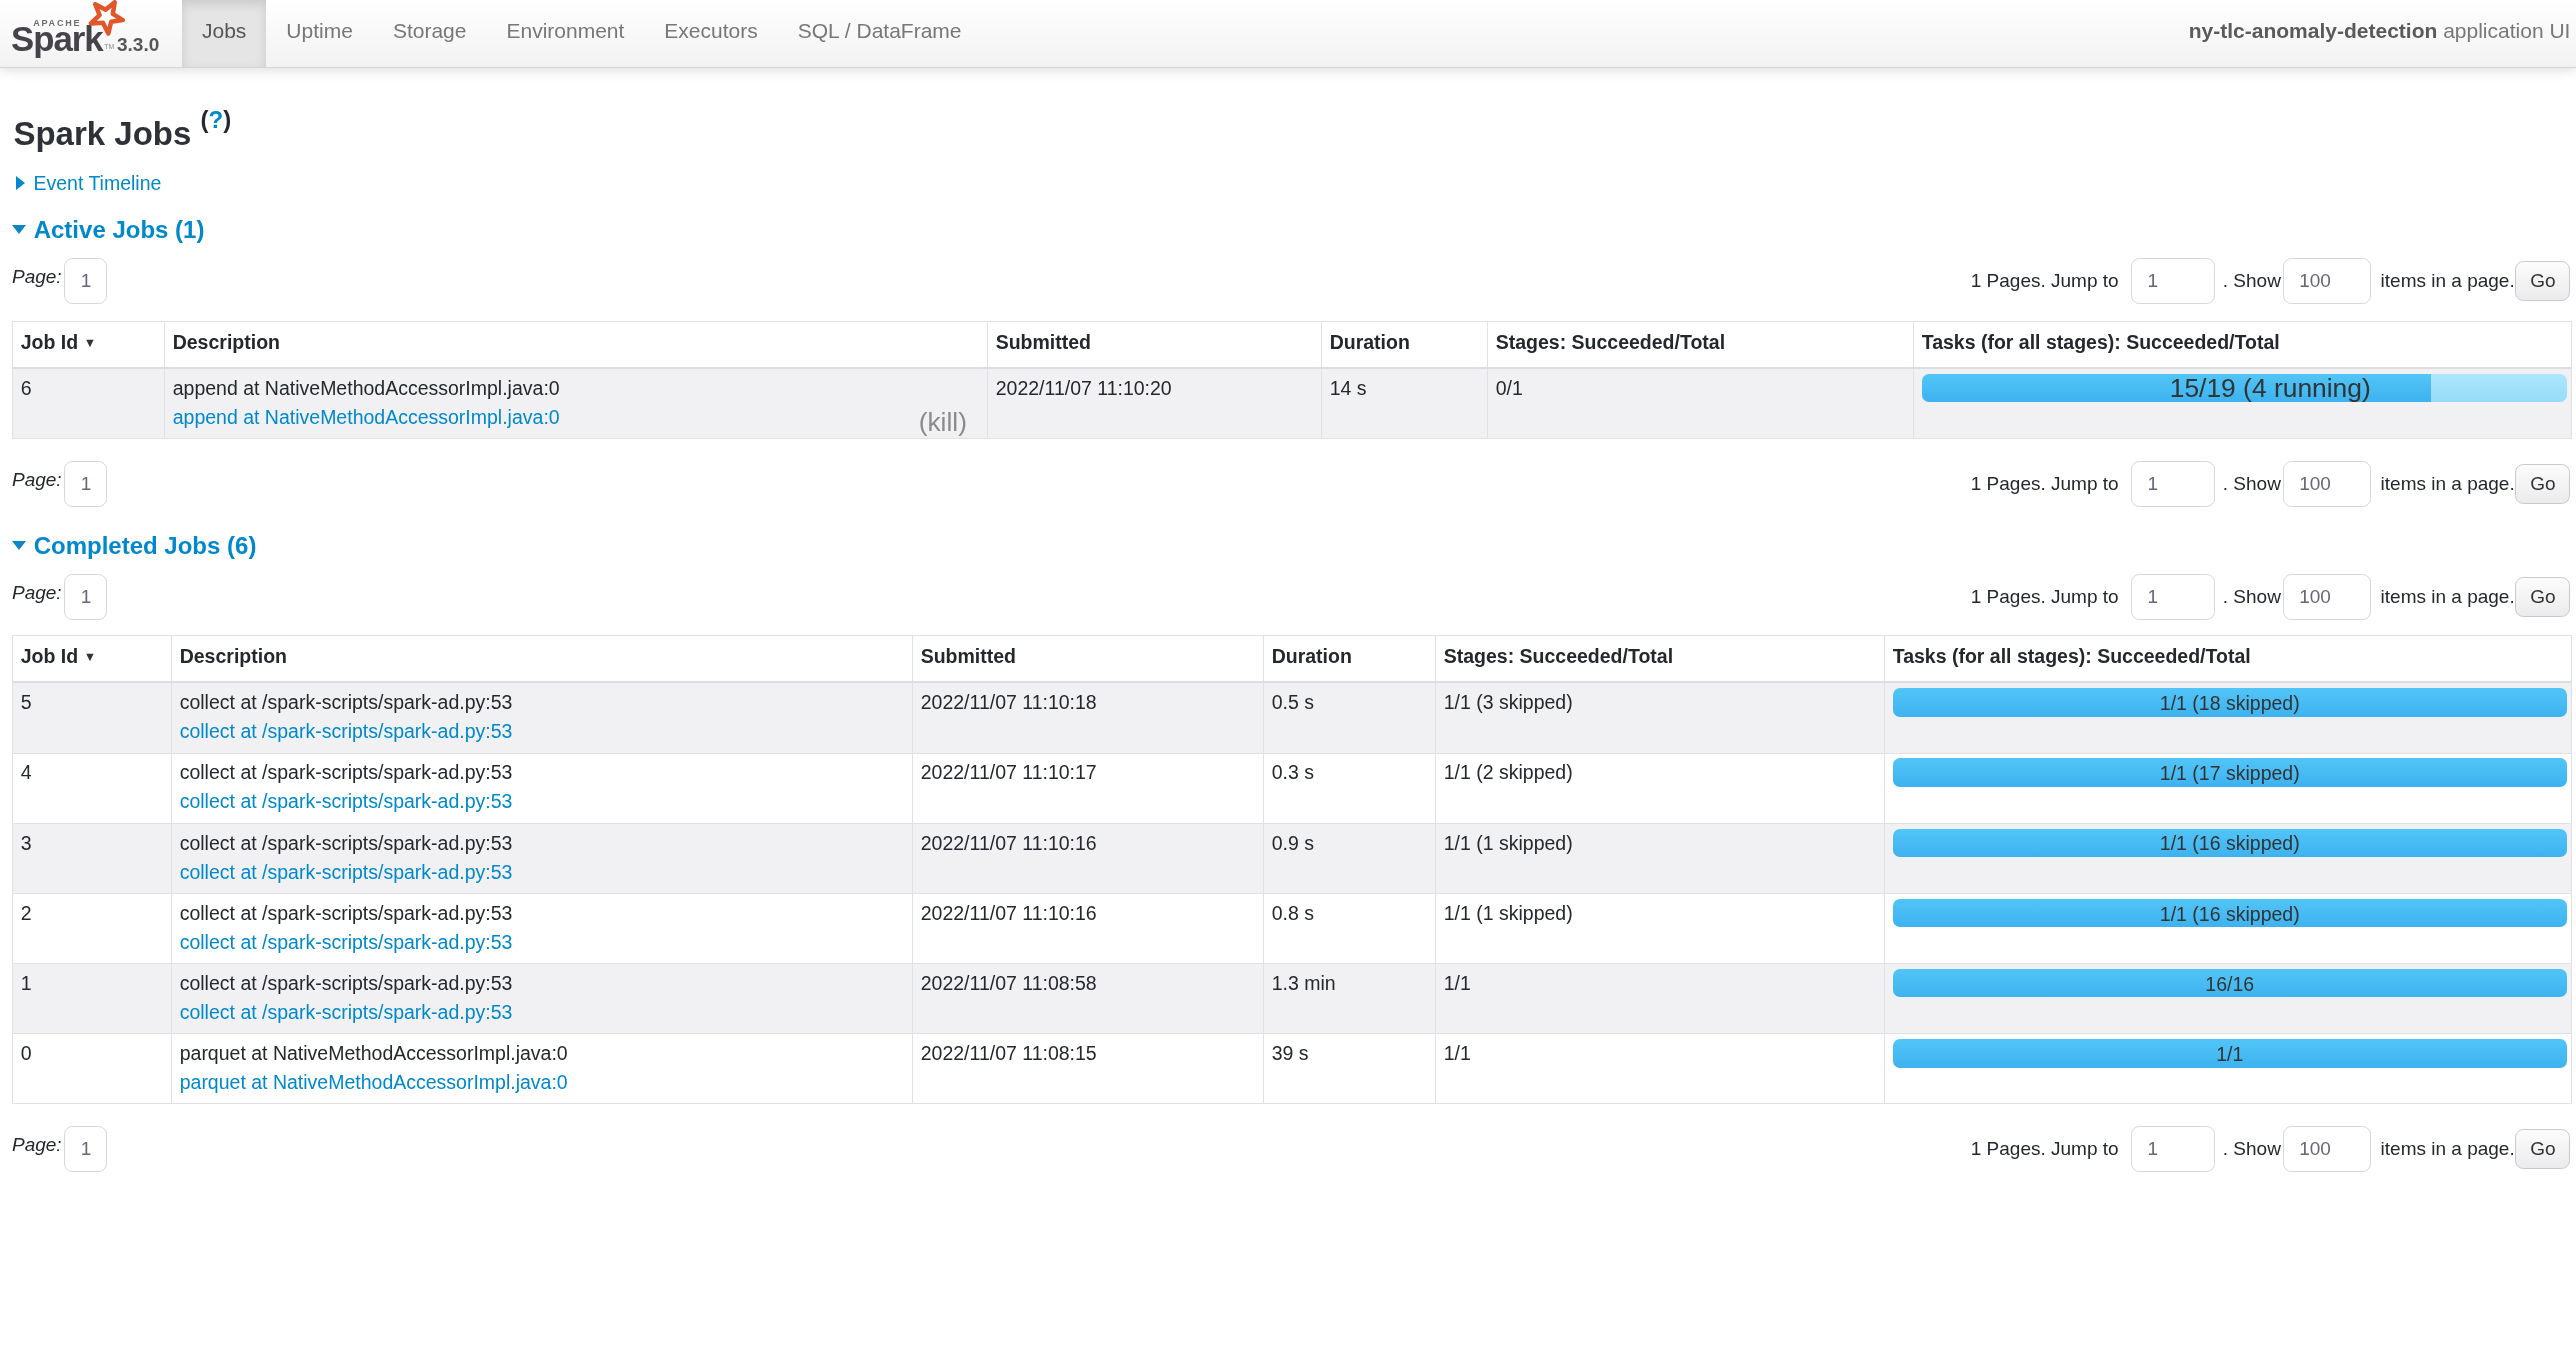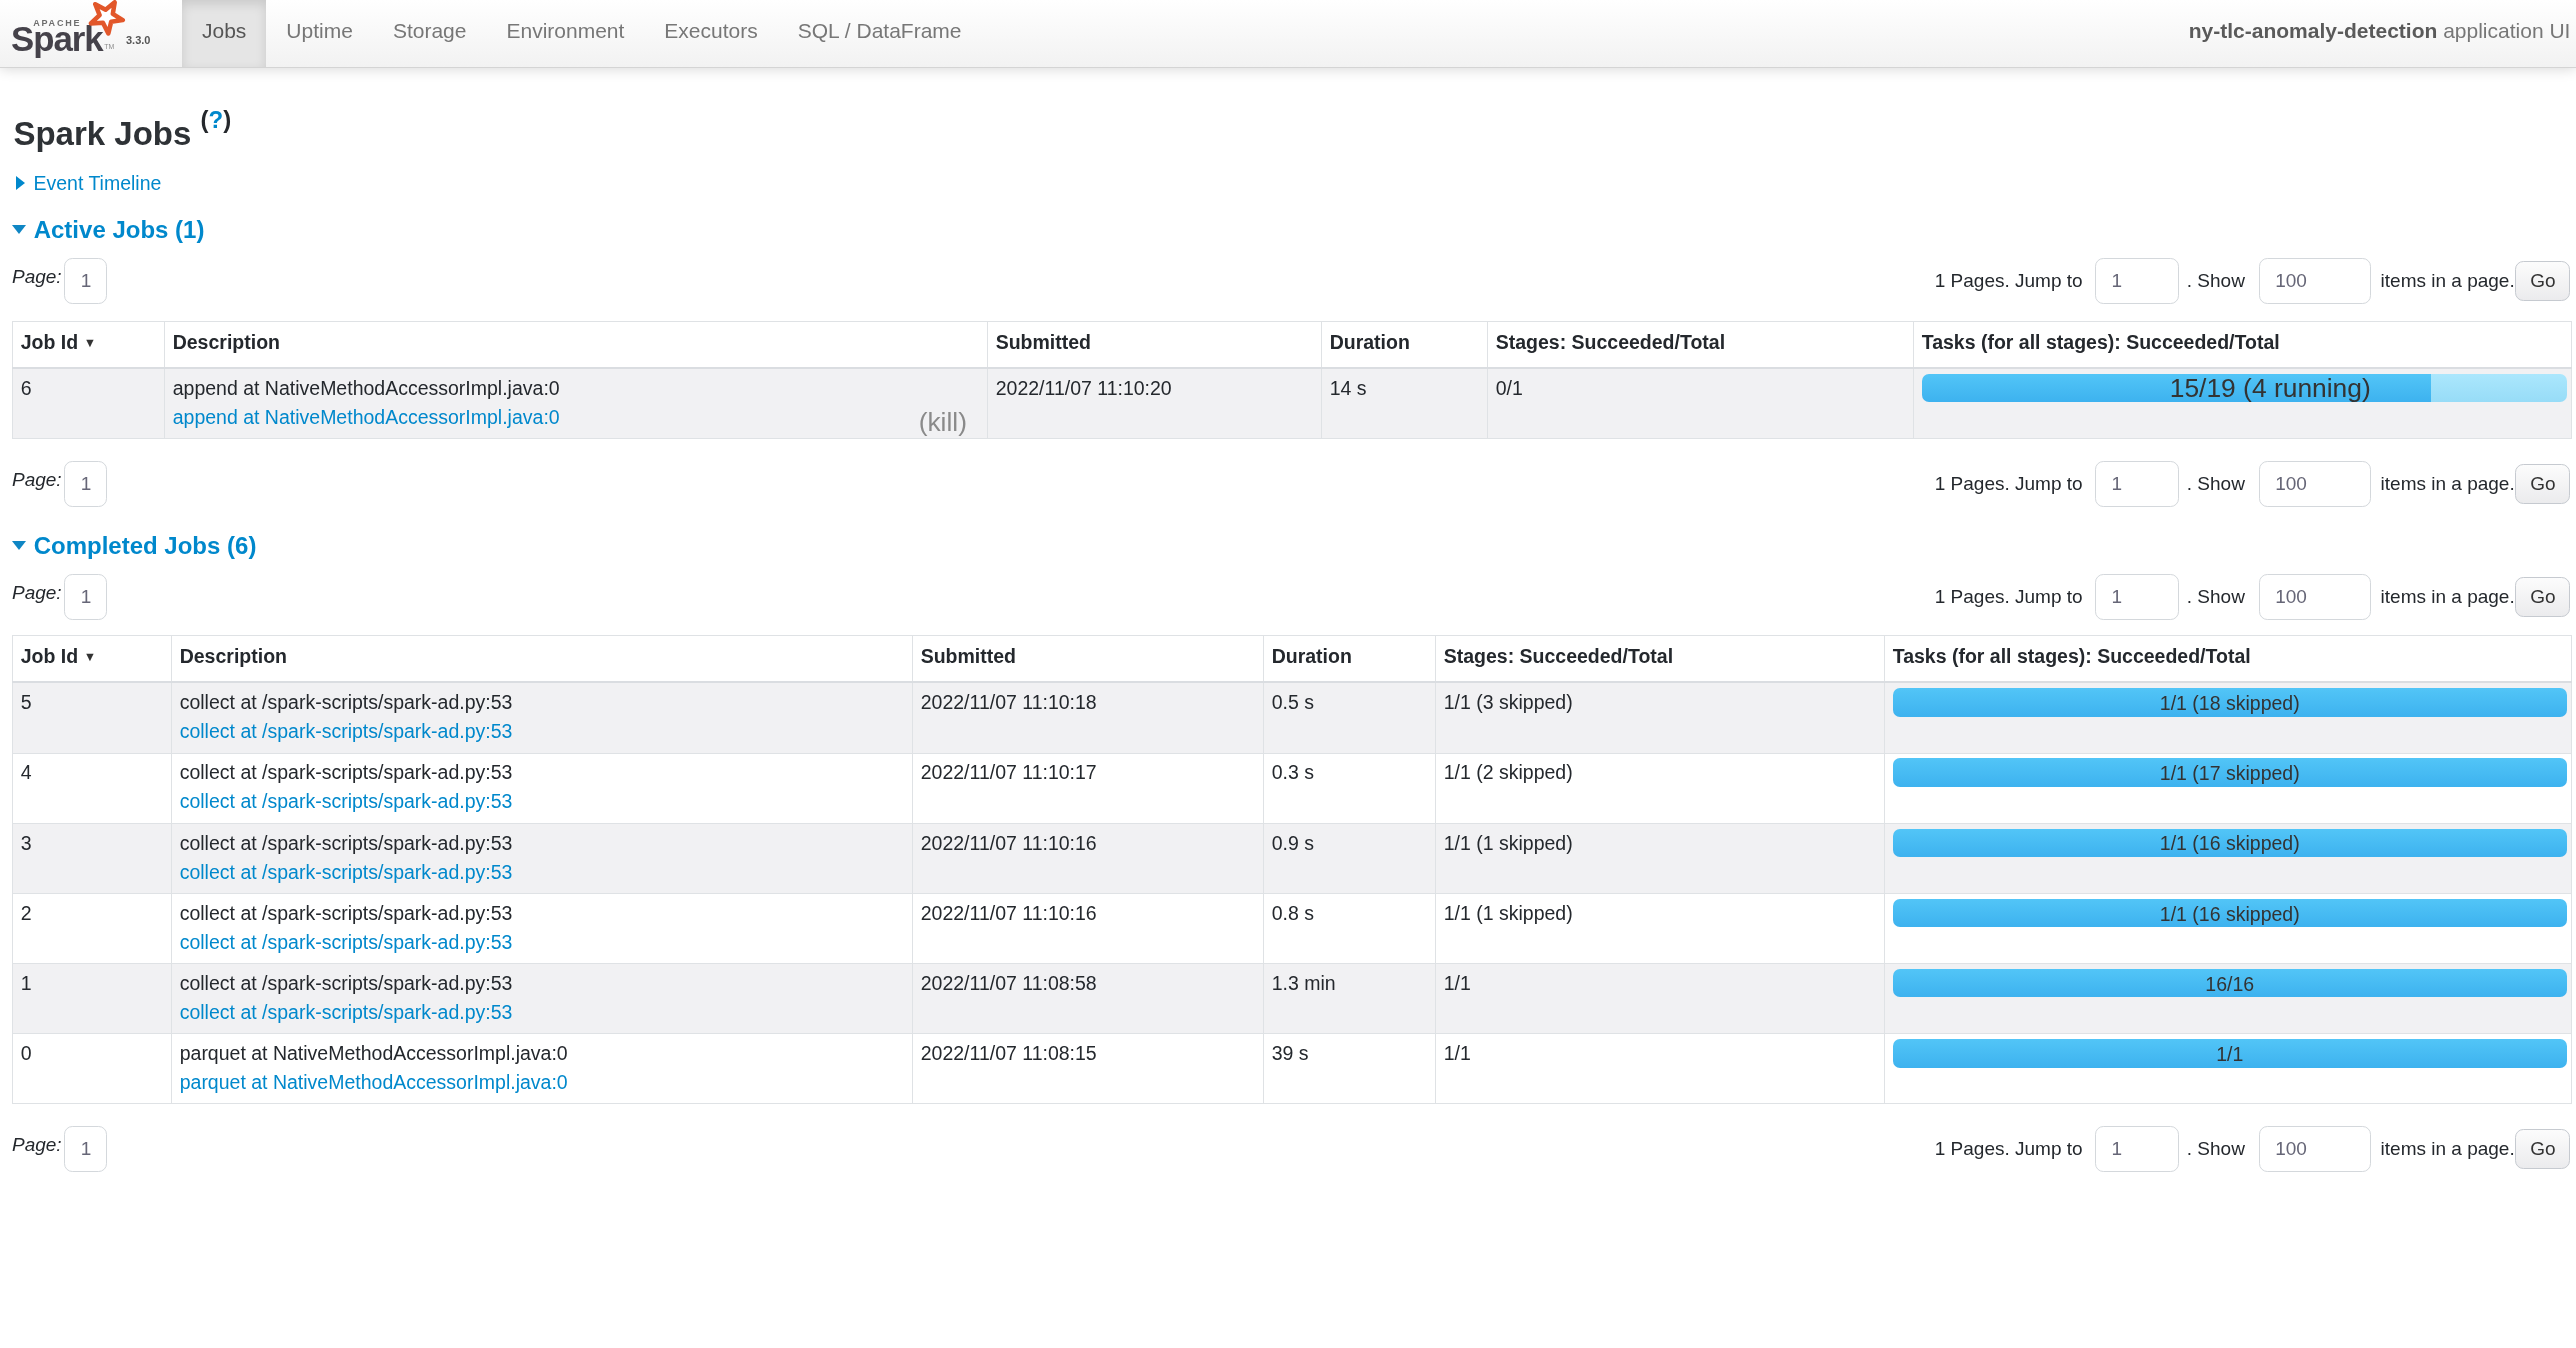--- a/index.html
+++ b/index.html
@@ -2,21 +2,21 @@
 <html><head>
 <meta charset="utf-8">
 <style>
 * { margin:0; padding:0; box-sizing:content-box; }
 html,body { width:2576px; background:#fff; font-family:"Liberation Sans", sans-serif; font-size:19.5px; color:#24282d; }
 a.bluelink { color:#0088cc; text-decoration:none; }
 
 
 nav { position:relative; height:67px; background:linear-gradient(to bottom,#ffffff,#f2f2f2); border-bottom:1.4px solid #d4d4d4; box-shadow:0 1.4px 12.5px rgba(0,0,0,0.16); white-space:nowrap; }
 .brand { position:absolute; left:11px; top:0; }
-.ver { position:absolute; left:115px; top:34px; font-weight:bold; font-size:11px; color:#555; }
+.ver { position:absolute; left:106px; top:34px; font-weight:bold; font-size:19px; color:#555; }
 .navtabs { position:absolute; left:182px; top:0; height:67px; display:flex; list-style:none; }
 .navtabs li { display:flex; align-items:center; height:67px; padding:0 20px 5.6px 20px; box-sizing:border-box; font-size:21px; color:#777; }
 .navtabs li.active { background:#e5e5e5; color:#555; box-shadow:inset 0 4.2px 11px rgba(0,0,0,0.12); }
 .appname { position:absolute; right:5.6px; top:0; height:67px; display:flex; align-items:center; padding-bottom:4.2px; box-sizing:border-box; font-size:21px; color:#777; }
 .appname b { color:#5a5a5a; }
 
 
 .content { padding:0 5.6px 0 12px; }
 h3.title { margin:46px 0 0 1.4px; font-size:33px; line-height:40px; font-weight:bold; color:#2e3236; }
 h3.title .sup { font-size:24px; line-height:24px; font-weight:bold; position:relative; top:-17.4px; color:#25282c; }
@@ -30,21 +30,21 @@
 h4.secA { margin-top:16.7px; }
 h4.secB { margin-top:24px; }
 
 
 .pagrow { display:flex; justify-content:space-between; align-items:center; height:46px; font-size:19px; }
 .plabel { position:relative; top:-4.2px; font-size:19px;font-style:italic; }
 .pagrow .left, .pagrow .right { display:flex; align-items:center; }
 .pbox { box-sizing:border-box; height:46px; border:1.4px solid #d4d8dc; border-radius:8.3px; font-size:19px; color:#667; display:flex; align-items:center; padding-left:15.3px; background:#fff; }
 .pbox.small { width:43px; margin-left:2.8px; justify-content:center; padding-left:0; }
 .pbox.jump { width:84px; margin-left:12.5px; margin-right:7.7px; }
-.pbox.show { width:112px; margin-left:14px; margin-right:9.7px; }
+.pbox.show { width:88px; margin-left:2px; margin-right:9.7px; }
 .gobtn { box-sizing:border-box; width:55px; height:40px; margin-left:0.7px; border:1.4px solid #c6cad0; border-radius:8.3px; background:linear-gradient(to bottom,#fcfcfc,#ebebed); color:#333; font-size:19px; display:flex; align-items:center; justify-content:center; }
 .pagA { margin-top:14px; }
 .pagB { margin-top:21.6px; }
 .pagC { margin-top:14px; }
 .pagD { margin-top:21.6px; }
 
 
 table { border-collapse:collapse; table-layout:fixed; width:2559px; }
 table, th, td { border:1.4px solid #dfe2e5; }
 thead th { border-bottom:2.1px solid #dadde1; }

